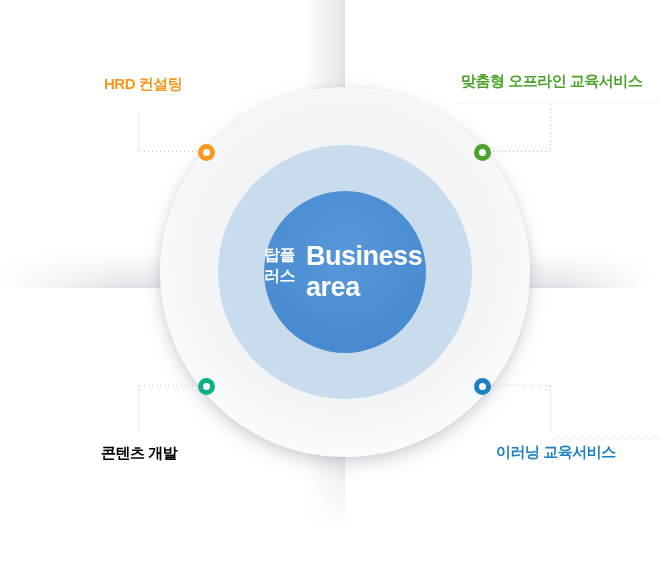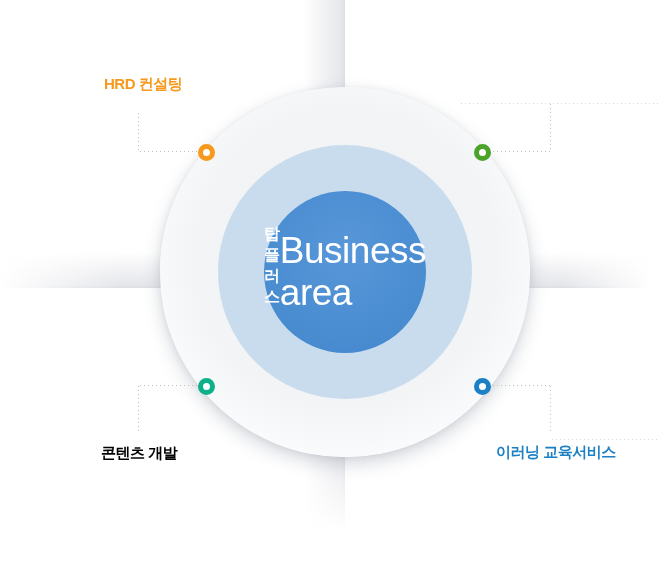--- a/index.html
+++ b/index.html
@@ -46,21 +46,21 @@
     position:absolute;left:264px;top:191px;width:162px;height:162px;border-radius:50%;
     background:radial-gradient(circle at 50% 38%, #5897d9 0%, #4a8dd1 62%, #4486cc 100%);
     z-index:4;
     display:flex;align-items:center;justify-content:center;
   }
   .center-company{
     color:#fff;font-size:16px;font-weight:bold;letter-spacing:-0.5px;
     margin-top:-10px;margin-bottom:3px;
   }
   .center-title{
-    color:#fff;font-size:37px;font-weight:normal;letter-spacing:-0.5px;
+    color:#fff;font-size:27px;font-weight:bold;letter-spacing:-0.5px;
   }
 
   
   .dot-h{position:absolute;height:1px;z-index:5;
     background-image:repeating-linear-gradient(to right,#bfbfbf 0 1px,transparent 1px 4px);}
   .dot-v{position:absolute;width:1px;z-index:5;
     background-image:repeating-linear-gradient(to bottom,#bfbfbf 0 1px,transparent 1px 4px);}
   .dot-faint{background-image:repeating-linear-gradient(to right,#d9d9d9 0 1px,transparent 1px 4px);}
 
   
@@ -108,20 +108,21 @@
   <div class="circle-inner">
     <div class="center-company">탑플러스</div>
     <div class="center-title">Business area</div>
   </div>
 
   <div class="area-label label-tl" style="color: rgb(246, 153, 29);">HRD 컨설팅</div>
   <div class="dot-v conn-tl-v"></div>
   <div class="dot-h conn-tl-h"></div>
   <div class="marker marker-tl" style="border-color: rgb(246, 153, 29);"></div>
 
+  <div class="area-label label-tr" style="color: rgb(75, 163, 42);">맞춤형 오프라인 교육서비스</div>
   <div class="dot-h dot-faint conn-tr-underline"></div>
   <div class="dot-v conn-tr-v"></div>
   <div class="dot-h conn-tr-h"></div>
   <div class="marker marker-tr" style="border-color: rgb(75, 163, 42);"></div>
 
   <div class="area-label label-bl" style="color: #000000;">콘텐츠 개발</div>
   <div class="dot-h conn-bl-h"></div>
   <div class="dot-v conn-bl-v"></div>
   <div class="marker marker-bl" style="border-color: rgb(13, 177, 137);"></div>
 

